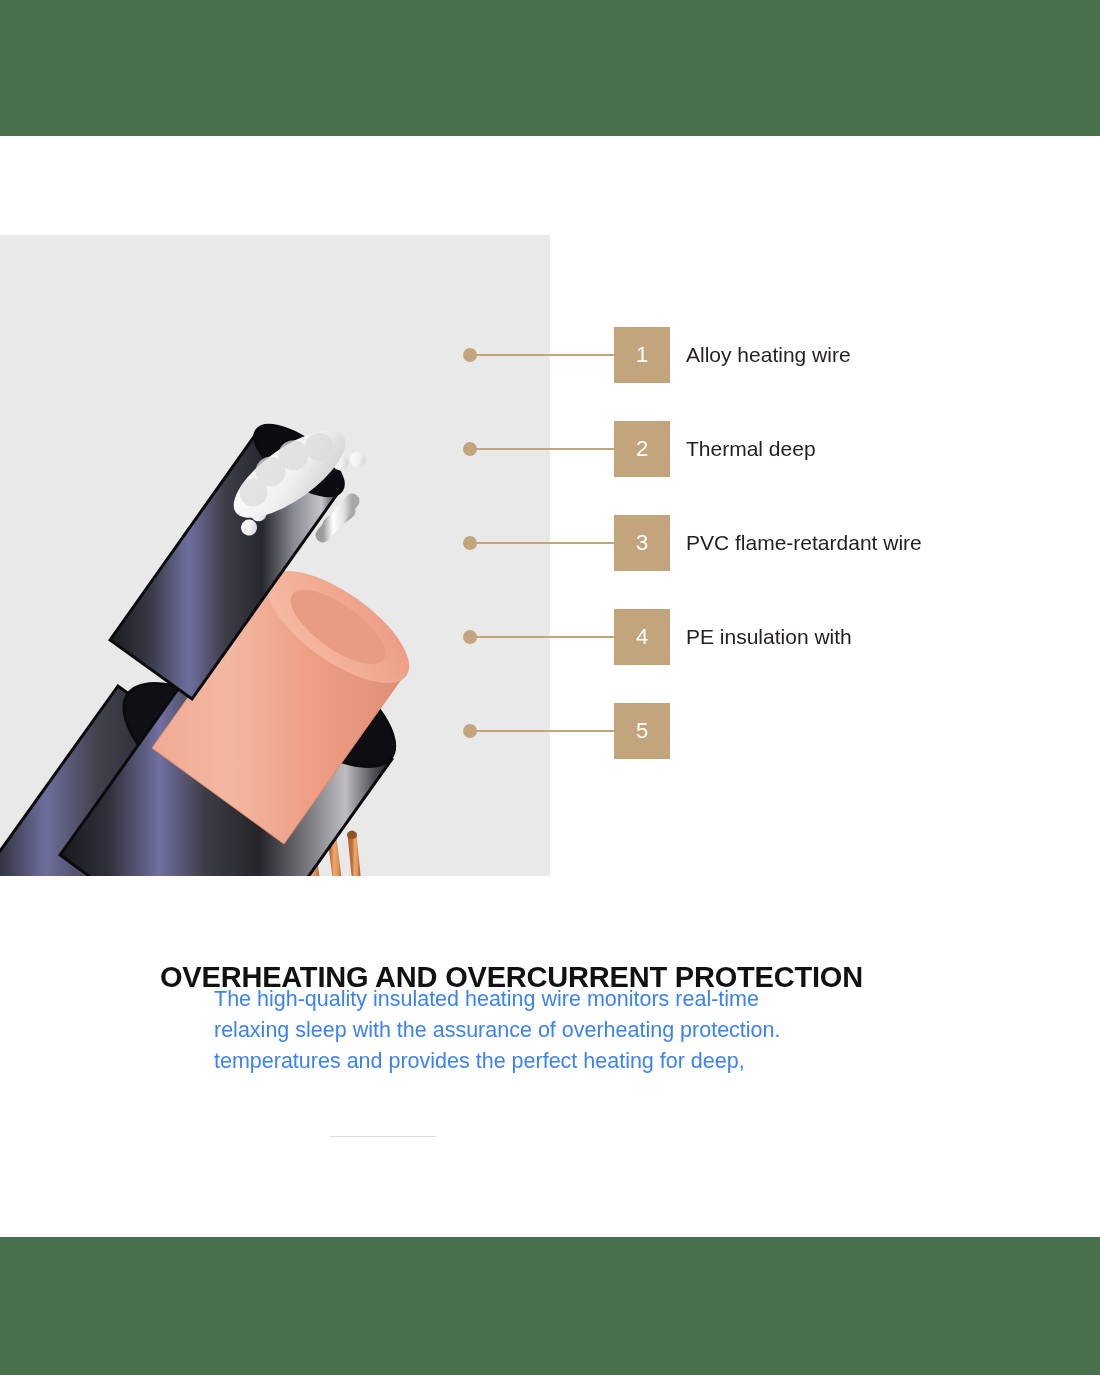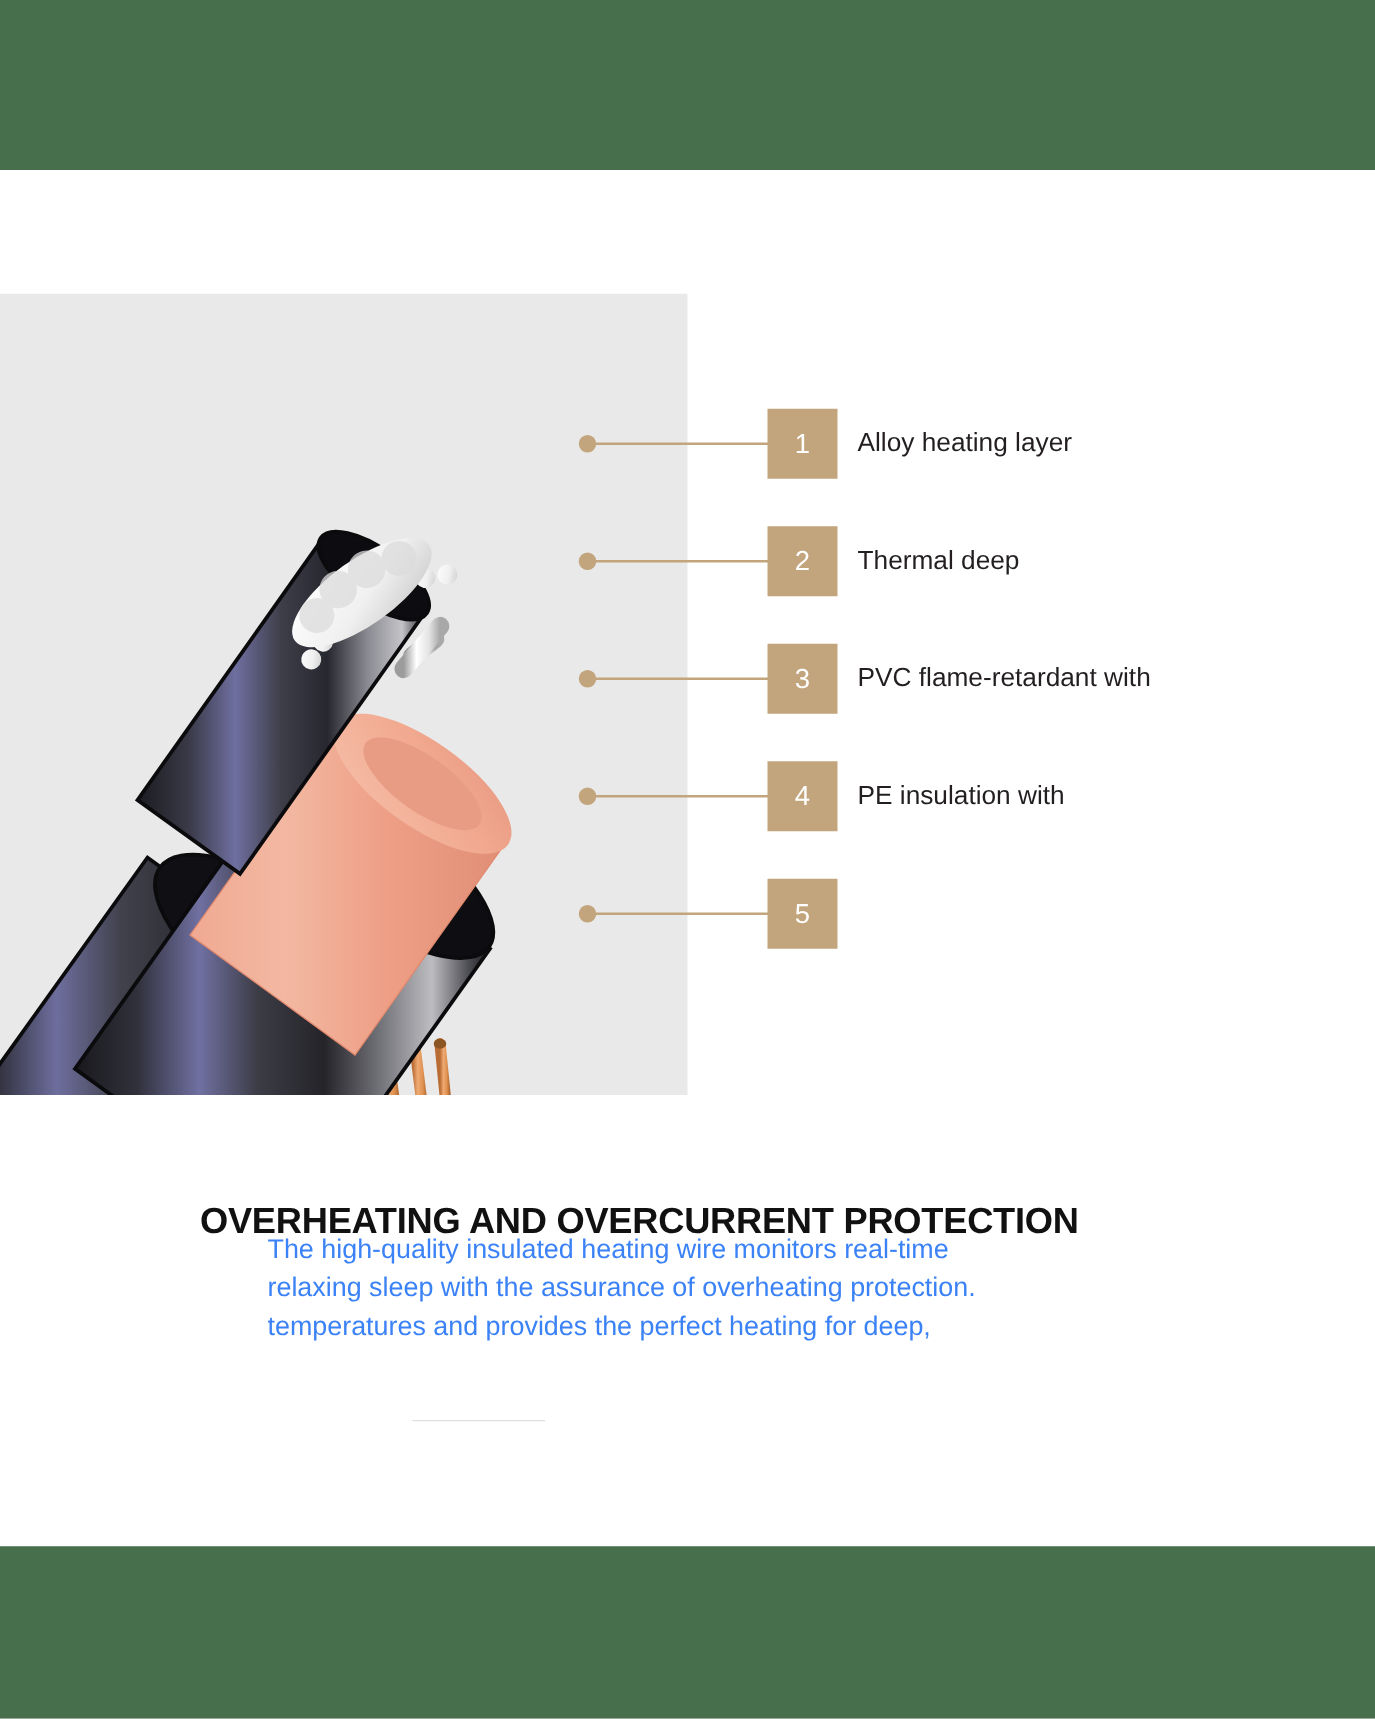--- a/index.html
+++ b/index.html
@@ -301,33 +301,33 @@
       </g>
     </g>
   </svg>
 </div>
 
 <div class="callouts">
   <div class="callout" style="top:327px;">
     <span class="callout-dot"></span>
     <span class="callout-line"></span>
     <span class="callout-badge">1</span>
-    <span class="callout-label">Alloy heating layer</span>
+    <span class="callout-label">Alloy heating wire</span>
   </div>
   <div class="callout" style="top:421px;">
     <span class="callout-dot"></span>
     <span class="callout-line"></span>
     <span class="callout-badge">2</span>
     <span class="callout-label">Thermal deep</span>
   </div>
   <div class="callout" style="top:515px;">
     <span class="callout-dot"></span>
     <span class="callout-line"></span>
     <span class="callout-badge">3</span>
-    <span class="callout-label">PVC flame-retardant with</span>
+    <span class="callout-label">PVC flame-retardant wire</span>
   </div>
   <div class="callout" style="top:609px;">
     <span class="callout-dot"></span>
     <span class="callout-line"></span>
     <span class="callout-badge">4</span>
     <span class="callout-label">PE insulation with</span>
   </div>
   <div class="callout" style="top:703px;">
     <span class="callout-dot"></span>
     <span class="callout-line"></span>

